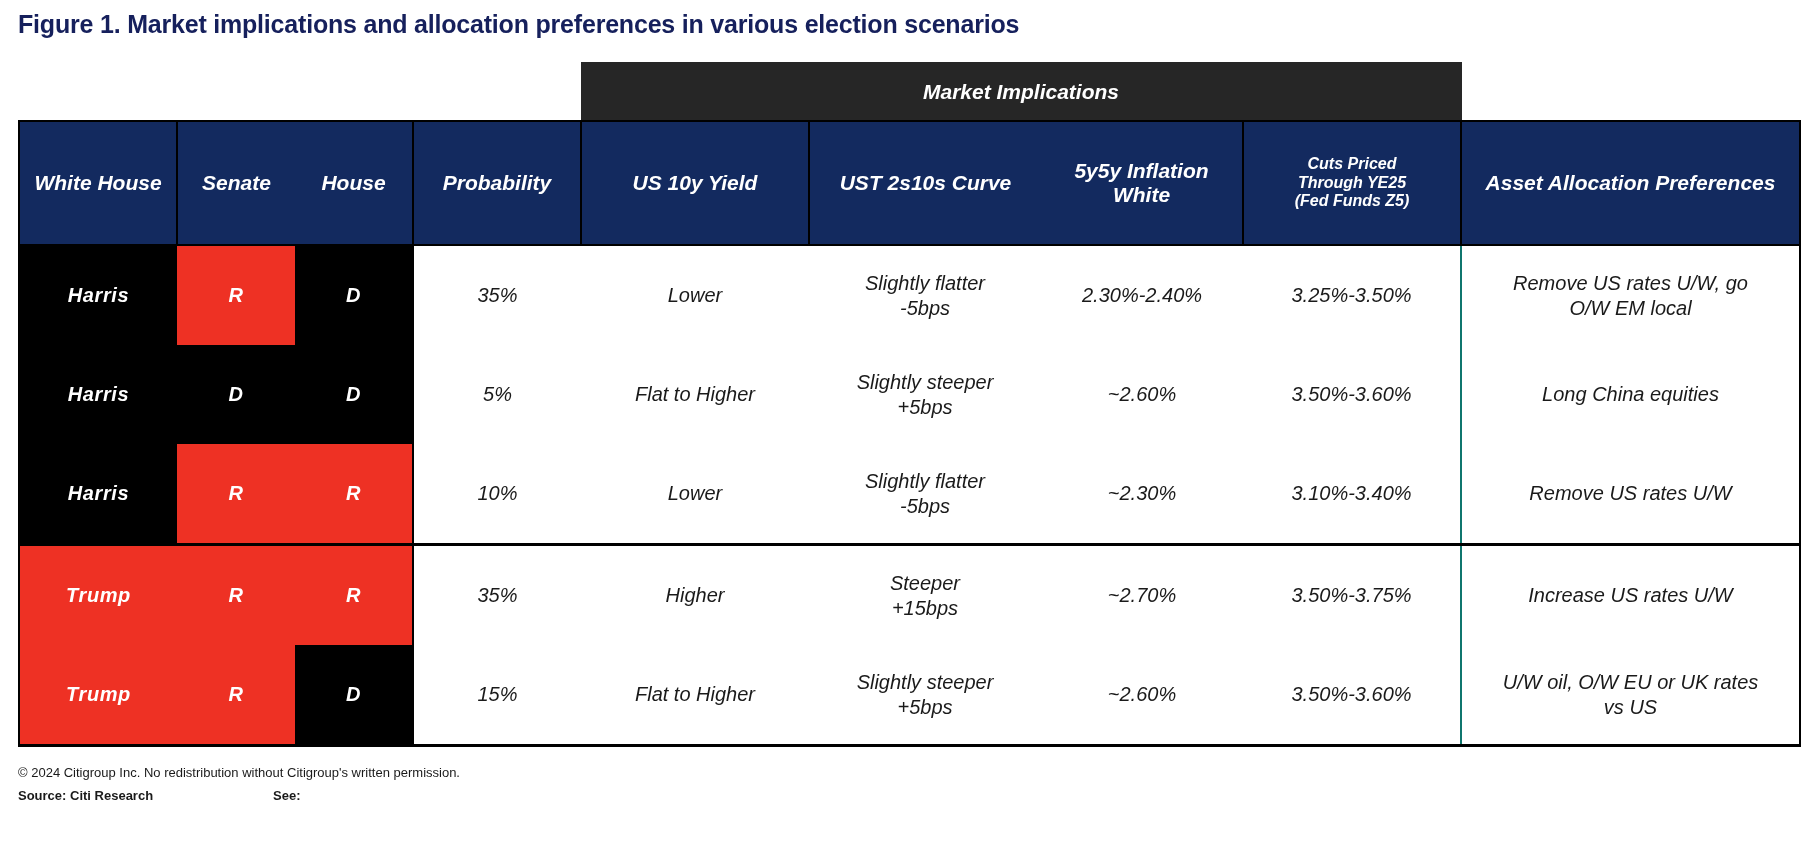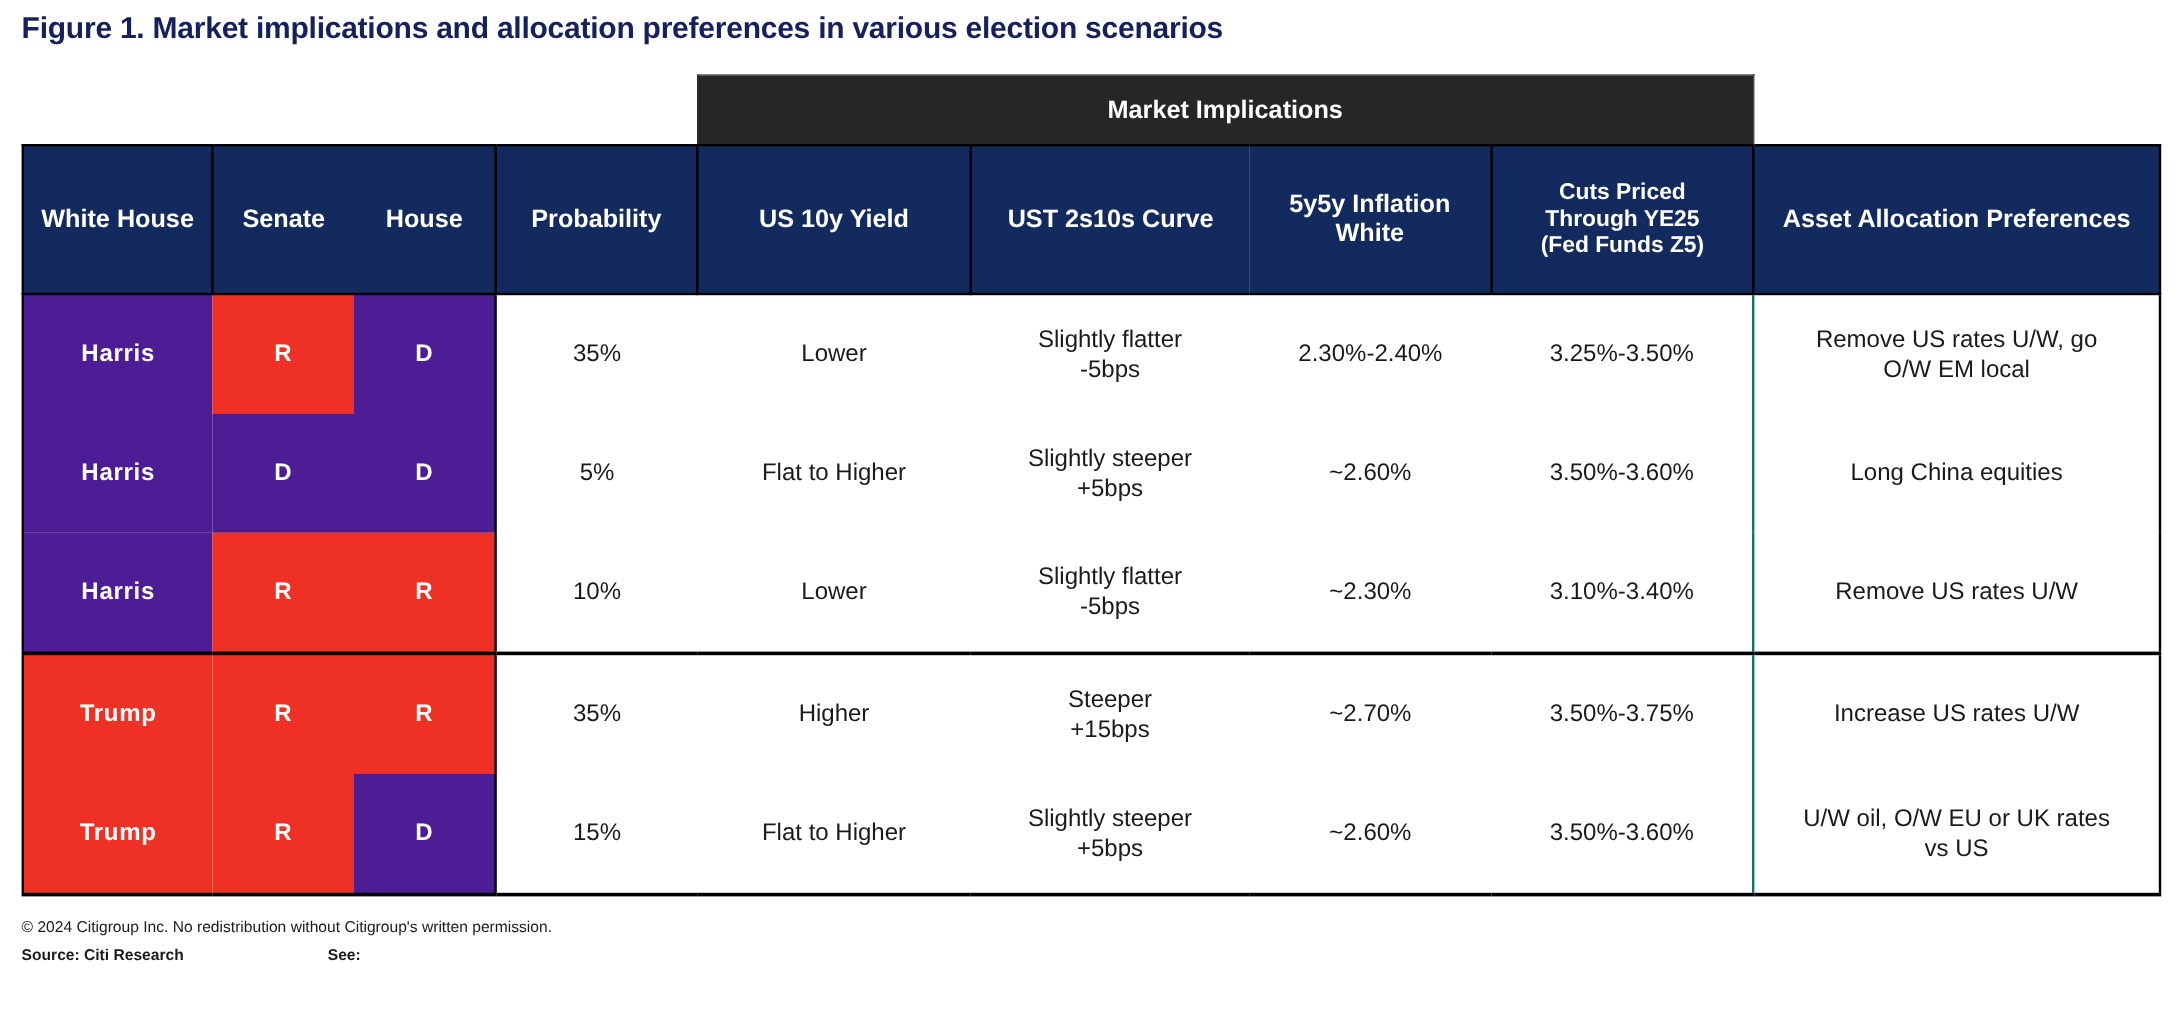--- a/index.html
+++ b/index.html
@@ -33,20 +33,21 @@
     letter-spacing: -0.2px;
     white-space: nowrap;
   }
 
   
   .table-wrap {
     position: absolute;
     left: 18px;
     top: 62px;
     width: 1781px;
+    font-style: italic;
   }
 
   table.fig {
     border-collapse: collapse;
     table-layout: fixed;
     width: 1781px;
   }
 
   
   col.c-wh    { width: 158px; }
@@ -94,21 +95,21 @@
     padding: 2px 4px;
   }
   th.hdr.no-side {
     border-left: none;
     border-right: none;
   }
   th.hdr.side-r {
     border-left: none;
   }
   th.hdr.sub {
-    font-size: 19px;
+    font-size: 16px;
   }
   th.hdr .sub-note {
     display: block;
   }
 
   
   td.cell {
     font-size: 20px;
     text-align: center;
     vertical-align: middle;
@@ -134,21 +135,21 @@
   td.party {
     font-size: 20px;
     font-weight: bold;
     text-align: center;
     vertical-align: middle;
     color: #ffffff;
     border: none;
     padding: 0;
     letter-spacing: 0.6px;
   }
-  td.party.dem { background: #4c1d95; }
+  td.party.dem { background: #000000; }
   td.party.rep { background: #EE3124; }
 
   td.edge-l { border-left: 2px solid #000000; }
   td.edge-r { border-right: 2px solid #000000; }
 
   tr.r1 td, tr.r2 td, tr.r3 td { height: 87px; }
   tr.r4 td, tr.r5 td { height: 87px; }
 
   
   tr.group-end td { border-bottom: 3px solid #000000; }

